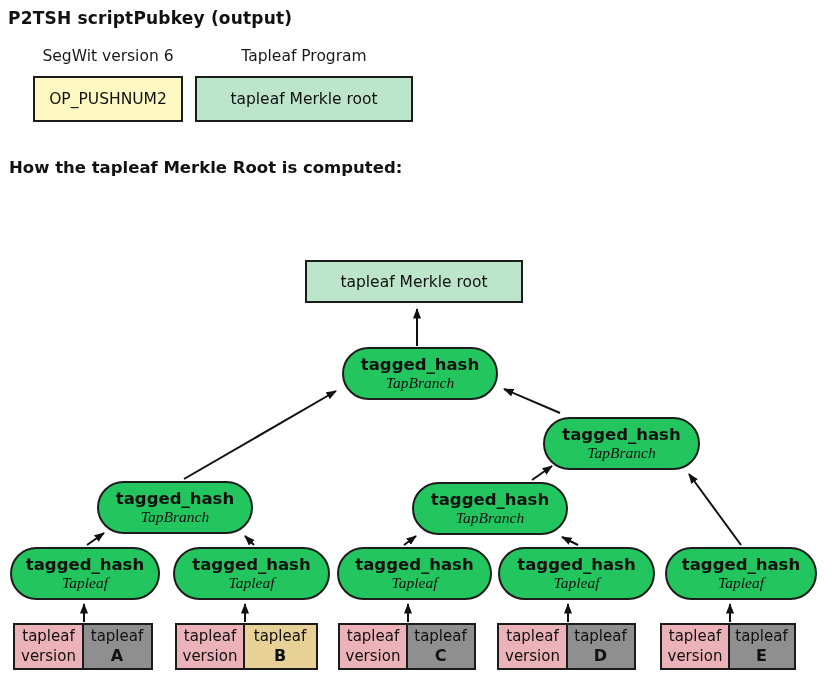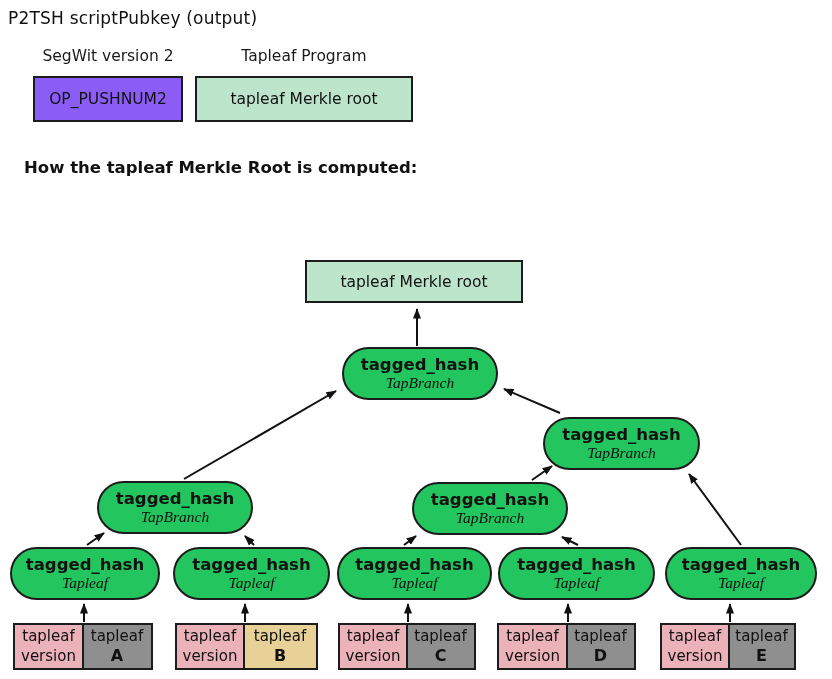--- a/index.html
+++ b/index.html
@@ -3,21 +3,21 @@
 <meta charset="utf-8">
 <style>
   html,body { margin:0; padding:0; background:#ffffff; }
   #canvas {
     position:relative; width:832px; height:679px;
     background:#ffffff; overflow:hidden;
     font-family:"DejaVu Sans","Liberation Sans",sans-serif;
     color:#111;
   }
   .abs { position:absolute; }
-  .title { font-size:17px; font-weight:normal; letter-spacing:0.2px; }
+  .title { font-size:17px; font-weight:bold; letter-spacing:0.2px; }
   .subtitle { font-size:16.5px; font-weight:bold; }
   .col-label { font-size:15.5px; text-align:center; color:#1a1a1a; }
   .hbox {
     border:2.5px solid #1c1c1c; box-sizing:border-box;
     display:flex; align-items:center; justify-content:center;
     font-size:15.5px; color:#111;
   }
   .pill {
     background:#22c55e; border:2.5px solid #1c1c1c; box-sizing:border-box;
     border-radius:27px;
@@ -36,27 +36,27 @@
   .cell .letter { font-weight:bold; font-size:16px; }
   #arrows { position:absolute; left:0; top:0; pointer-events:none; }
 </style>
 </head>
 <body>
 
 <div id="canvas">
 
   <div class="abs title" style="left:8px; top:8px;">P2TSH scriptPubkey (output)</div>
 
-  <div class="abs col-label" style="left:33px; top:47px; width:150px;">SegWit version 2</div>
+  <div class="abs col-label" style="left:33px; top:47px; width:150px;">SegWit version 6</div>
   <div class="abs col-label" style="left:195px; top:47px; width:218px;">Tapleaf Program</div>
 
-  <div class="abs hbox" style="left: 33px; top: 76px; width: 150px; height: 46px; background: #8b5cf6;">OP_PUSHNUM2</div>
+  <div class="abs hbox" style="left: 33px; top: 76px; width: 150px; height: 46px; background: #fef9c3;">OP_PUSHNUM2</div>
   <div class="abs hbox" style="left: 195px; top: 76px; width: 218px; height: 46px; background: rgb(189, 229, 204);">tapleaf Merkle root</div>
 
-  <div class="abs subtitle" style="left:24px; top:158px;text-align:right;">How the tapleaf Merkle Root is computed:</div>
+  <div class="abs subtitle" style="left:9px; top:158px;text-align:right;">How the tapleaf Merkle Root is computed:</div>
 
   <div class="abs hbox" style="left: 305px; top: 260px; width: 218px; height: 43px; background: rgb(189, 229, 204);">tapleaf Merkle root</div>
 
   <div class="abs pill" style="left:342px; top:347px; width:156px; height:53px;">
     <span class="t">tagged_hash</span>
     <span class="s">TapBranch</span>
   </div>
   <div class="abs pill" style="left:543px; top:417px; width:157px; height:53px;">
     <span class="t">tagged_hash</span>
     <span class="s">TapBranch</span>

